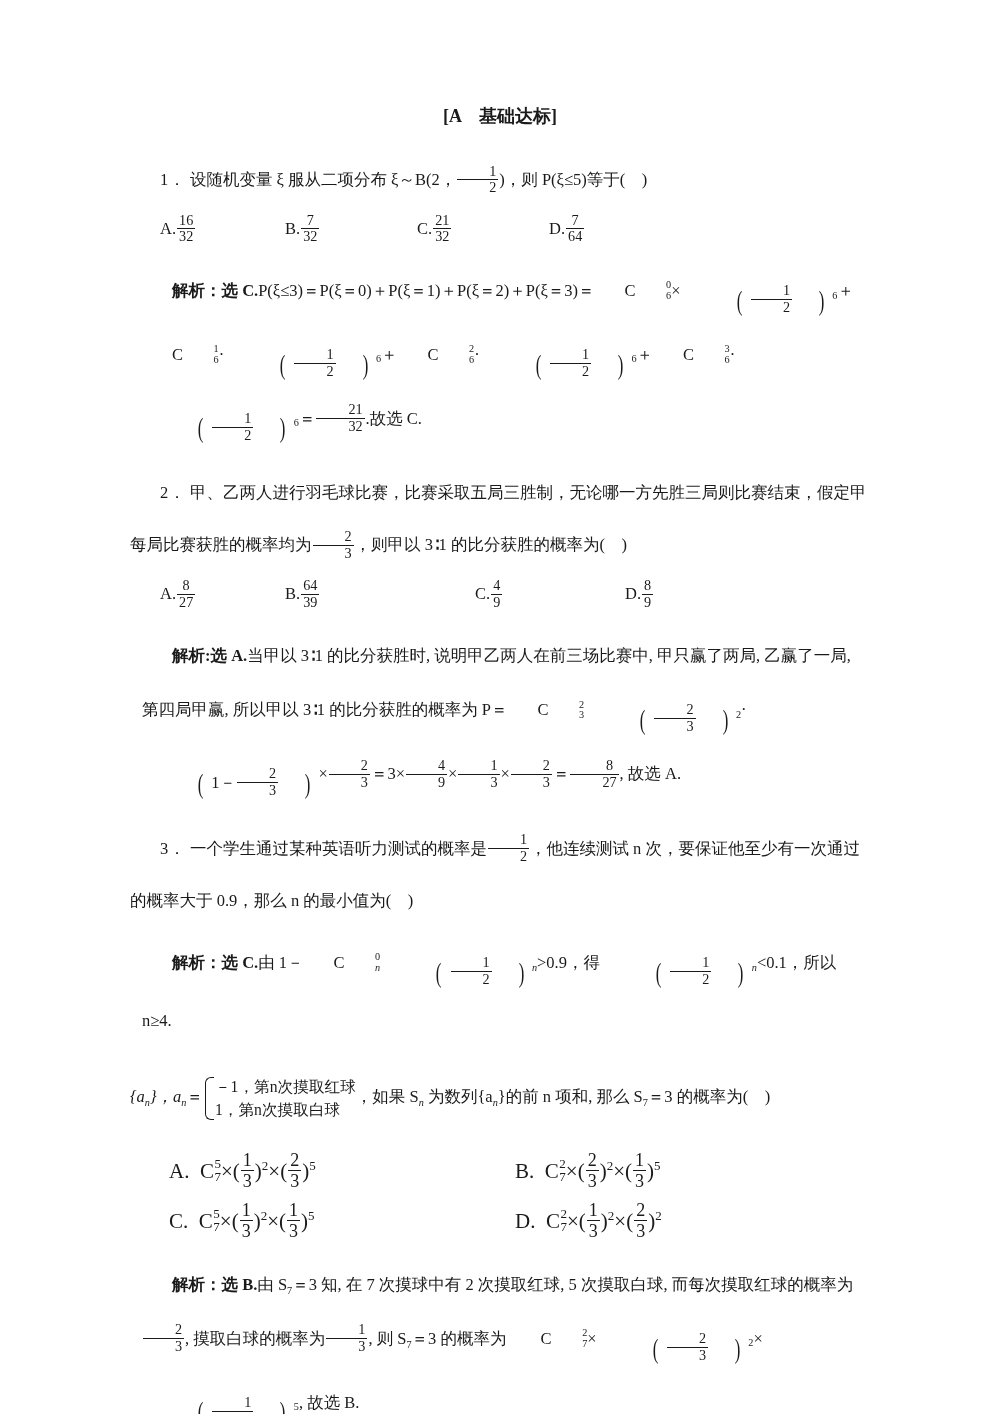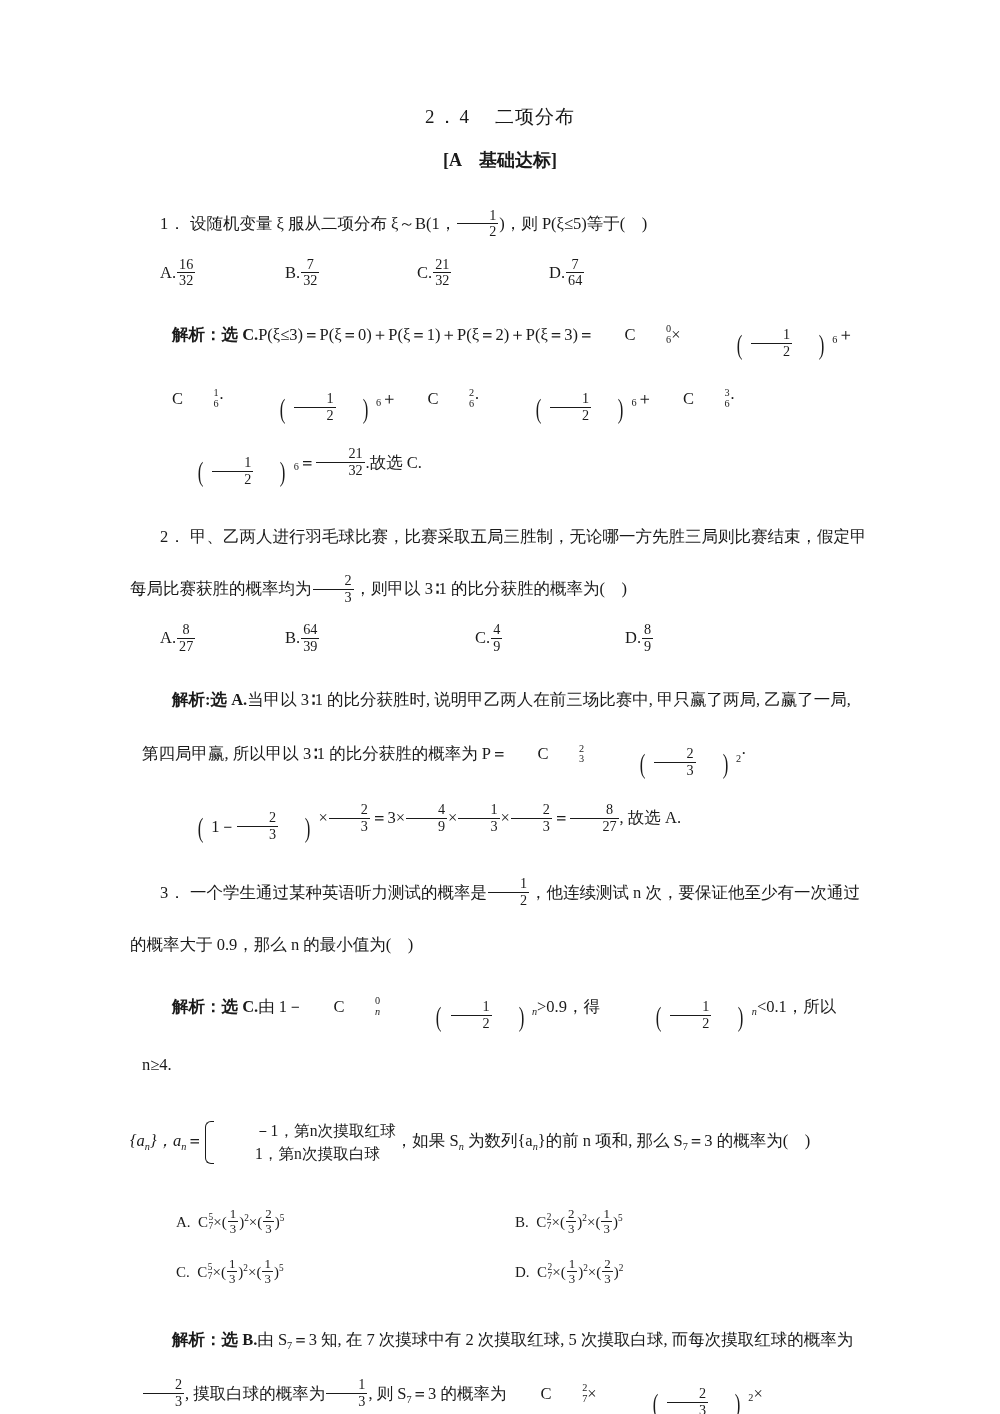--- a/index.html
+++ b/index.html
@@ -66,24 +66,24 @@
   .opts {
     display: flex;
     font-size: 16.5px;
     line-height: 46px;
     margin: 0;
     padding-left: 30px;
   }
   .opts .opt { flex: 0 0 auto; }
 
   .opts-grid2 {
-    font-size: 15px;
+    font-size: 21px;
     line-height: 46px;
     padding-left: 30px;
-    margin: 16px;
+    margin: 9px;
   }
   .opts-grid2 .row {
     display: flex;
     width: 100%;
   }
   .opts-grid2 .cell { width: 50%; }
 
   
   .mi { font-style: italic; font-family: "Liberation Serif", serif; }
   .frac {
@@ -146,39 +146,34 @@
     position: absolute;
     left: 2px;
     top: 2px;
     bottom: 2px;
     width: 8px;
     border-left: 1.2px solid #1a1a1a;
     border-top: 1.2px solid #1a1a1a;
     border-bottom: 1.2px solid #1a1a1a;
     border-radius: 6px 0 0 6px;
   }
-  .cases .cs { display: block; white-space: nowrap; margin-left: 40px; }
+  .cases .cs { display: block; white-space: nowrap; }
   .sans { font-family: Liberation Serif, serif; }
 </style>
 </head>
 <body>
 
 <div class="page">
   <div class="content">
 
-    <div class="doc-title">
-      <span class="num">2．4</span>
-      <span>&nbsp;&nbsp;</span>
-      <span>二项分布</span>
-    </div>
     <div class="section-head">[A　基础达标]</div>
 
     <div class="qline indent">
       <span class="q-num">1．</span>
-      <span>设随机变量 ξ 服从二项分布 ξ～B(1，</span><span class="frac"><span class="num">1</span><span class="den">2</span></span><span>)，则 P(ξ≤5)等于(</span>&nbsp;&nbsp;&nbsp;&nbsp;<span>)</span>
+      <span>设随机变量 ξ 服从二项分布 ξ～B(2，</span><span class="frac"><span class="num">1</span><span class="den">2</span></span><span>)，则 P(ξ≤5)等于(</span>&nbsp;&nbsp;&nbsp;&nbsp;<span>)</span>
     </div>
 
     <div class="opts">
       <span class="opt" style="width:125px"><span>A.</span><span class="frac"><span class="num">16</span><span class="den">32</span></span></span>
       <span class="opt" style="width:132px"><span>B.</span><span class="frac"><span class="num">7</span><span class="den">32</span></span></span>
       <span class="opt" style="width:132px"><span>C.</span><span class="frac"><span class="num">21</span><span class="den">32</span></span></span>
       <span class="opt"><span>D.</span><span class="frac"><span class="num">7</span><span class="den">64</span></span></span>
     </div>
 
     <div class="sol indent" style="line-height:54px">

